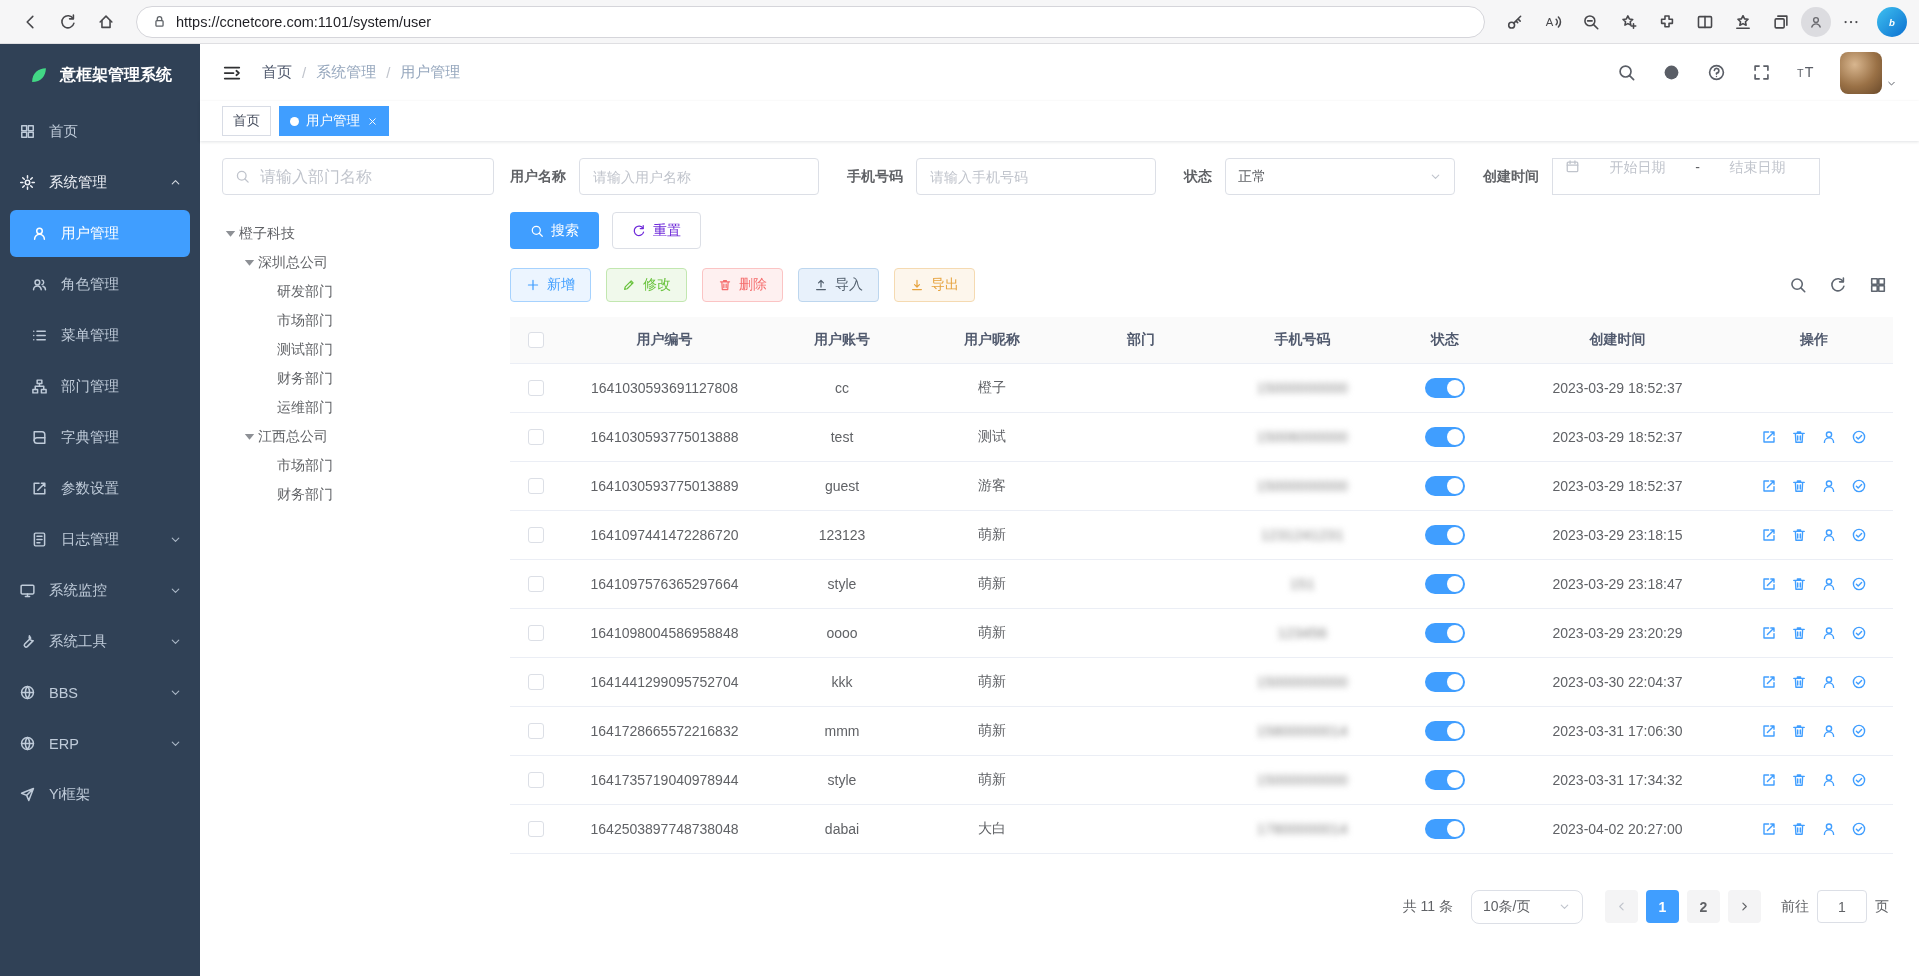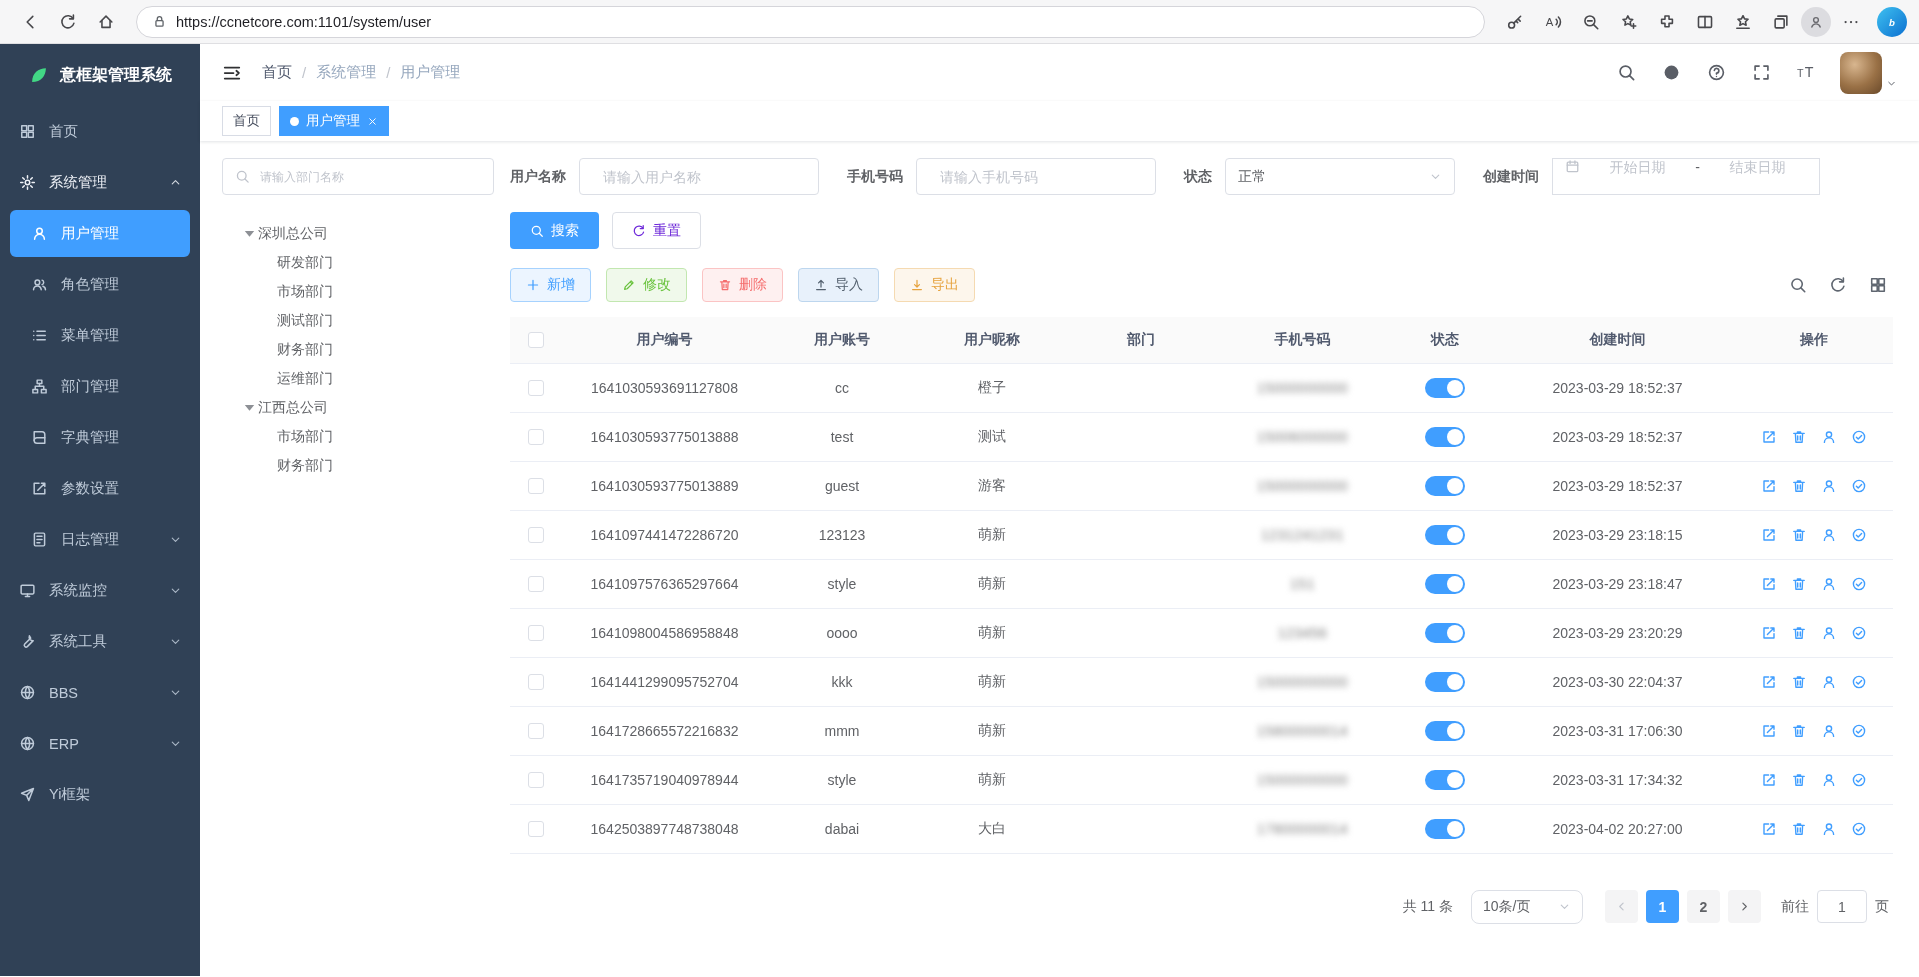--- a/index.html
+++ b/index.html
@@ -47,31 +47,31 @@
   .tags-bar{height:40px;background:#fff;box-shadow:0 1px 3px rgba(0,21,41,.12);display:flex;align-items:center;gap:8px;padding:0 22px;position:relative;z-index:2}
   .tag{height:30px;border:1px solid #d8dce5;background:#fff;color:#495060;font-size:13.5px;padding:0 10px;display:inline-flex;align-items:center;gap:7px;cursor:pointer}
   .tag.active{background:var(--primary,#409eff);border-color:var(--primary,#409eff);color:#fff}
   .tag-dot{width:9px;height:9px;border-radius:50%;background:#fff;display:inline-block}
   .tag-close{font-size:11px}
 
   
   .content{flex:1;display:flex;gap:16px;padding:17px 26px 0 22px;min-height:0}
   .tree-panel{width:272px;flex-shrink:0}
   .tree-search{height:37px;border:1px solid #dcdfe6;border-radius:4px;display:flex;align-items:center;gap:8px;padding:0 12px;color:#c0c4cc;font-size:15px;background:#fff}
-  .tree-search input{border:0;outline:0;flex:1;font-size:12px;color:#606266;min-width:0;font-family:inherit;background:transparent}
+  .tree-search input{border:0;outline:0;flex:1;font-size:16px;color:#606266;min-width:0;font-family:inherit;background:transparent}
   .tree-search input::placeholder{color:#c0c4cc}
   .tree{margin-top:24px}
   .tree-node{height:29px;display:flex;align-items:center;font-size:14px;color:#606266;cursor:pointer}
   .tree-caret{width:17px;font-size:10px;color:#8d9095;display:inline-flex;flex-shrink:0}
 
   .right-panel{flex:1;min-width:0}
   .filter-row{display:flex;align-items:center;gap:28px}
   .filter-item{display:flex;align-items:center;gap:13px}
   .filter-label{font-weight:700;color:#606266;white-space:nowrap}
-  .f-input{height:37px;width:240px;border:1px solid #dcdfe6;border-radius:4px;padding:0 23px;font-size:14px;color:#606266;outline:none;font-family:inherit}
+  .f-input{height:37px;width:240px;border:1px solid #dcdfe6;border-radius:4px;padding:0 13px;font-size:14px;color:#606266;outline:none;font-family:inherit}
   .f-input::placeholder{color:#c0c4cc}
   .f-select{height:37px;width:230px;border:1px solid #dcdfe6;border-radius:4px;display:flex;align-items:center;justify-content:space-between;padding:0 12px;font-size:14px;color:#606266;cursor:pointer;background:#fff}
   .sel-caret{color:#c0c4cc;font-size:13px}
   .f-date{height:37px;width:268px;border:1px solid #dcdfe6;border-radius:0;display:flex;align-items:flex-start;gap:8px;padding:0 12px;font-size:14px;background:#fff}
   .f-date .cal{color:#c0c4cc;font-size:15px}
   .f-date .ph{color:#c0c4cc;flex:1;text-align:center;white-space:nowrap}
   .dsep{color:#606266}
 
   .btn-row{margin-top:17px;display:flex;gap:13px}
   .btn{height:37px;border-radius:4px;padding:0 19px;font-size:14px;display:inline-flex;align-items:center;gap:7px;cursor:pointer;border:1px solid transparent;font-family:inherit}
@@ -494,20 +494,28 @@
         <label class="tree-search">
           <span class="i">
               <svg viewBox="0 0 16 16" fill="none" stroke="currentColor" stroke-width="1.4" stroke-linecap="round" stroke-linejoin="round">
                 <circle cx="7.2" cy="7.2" r="4.6"></circle>
                 <path d="M10.6 10.6 14 14"></path>
               </svg>
             </span>
           <input placeholder="请输入部门名称" style="">
         </label>
         <div class="tree">
+            <div class="tree-node" style="padding-left: 0px;">
+              <span class="tree-caret">
+                <svg viewBox="0 0 16 16" fill="none" stroke="currentColor" stroke-width="1.4" stroke-linecap="round" stroke-linejoin="round">
+                  <path d="M3.6 5.6h8.8L8 11z" fill="currentColor" stroke="none"></path>
+                </svg>
+              </span>
+              <span>橙子科技</span>
+            </div>
             <div class="tree-node" style="padding-left: 19px;">
               <span class="tree-caret">
                 <svg viewBox="0 0 16 16" fill="none" stroke="currentColor" stroke-width="1.4" stroke-linecap="round" stroke-linejoin="round">
                   <path d="M3.6 5.6h8.8L8 11z" fill="currentColor" stroke="none"></path>
                 </svg>
               </span>
               <span>深圳总公司</span>
             </div>
             <div class="tree-node" style="padding-left: 38px;">
               <span class="tree-caret"></span>

